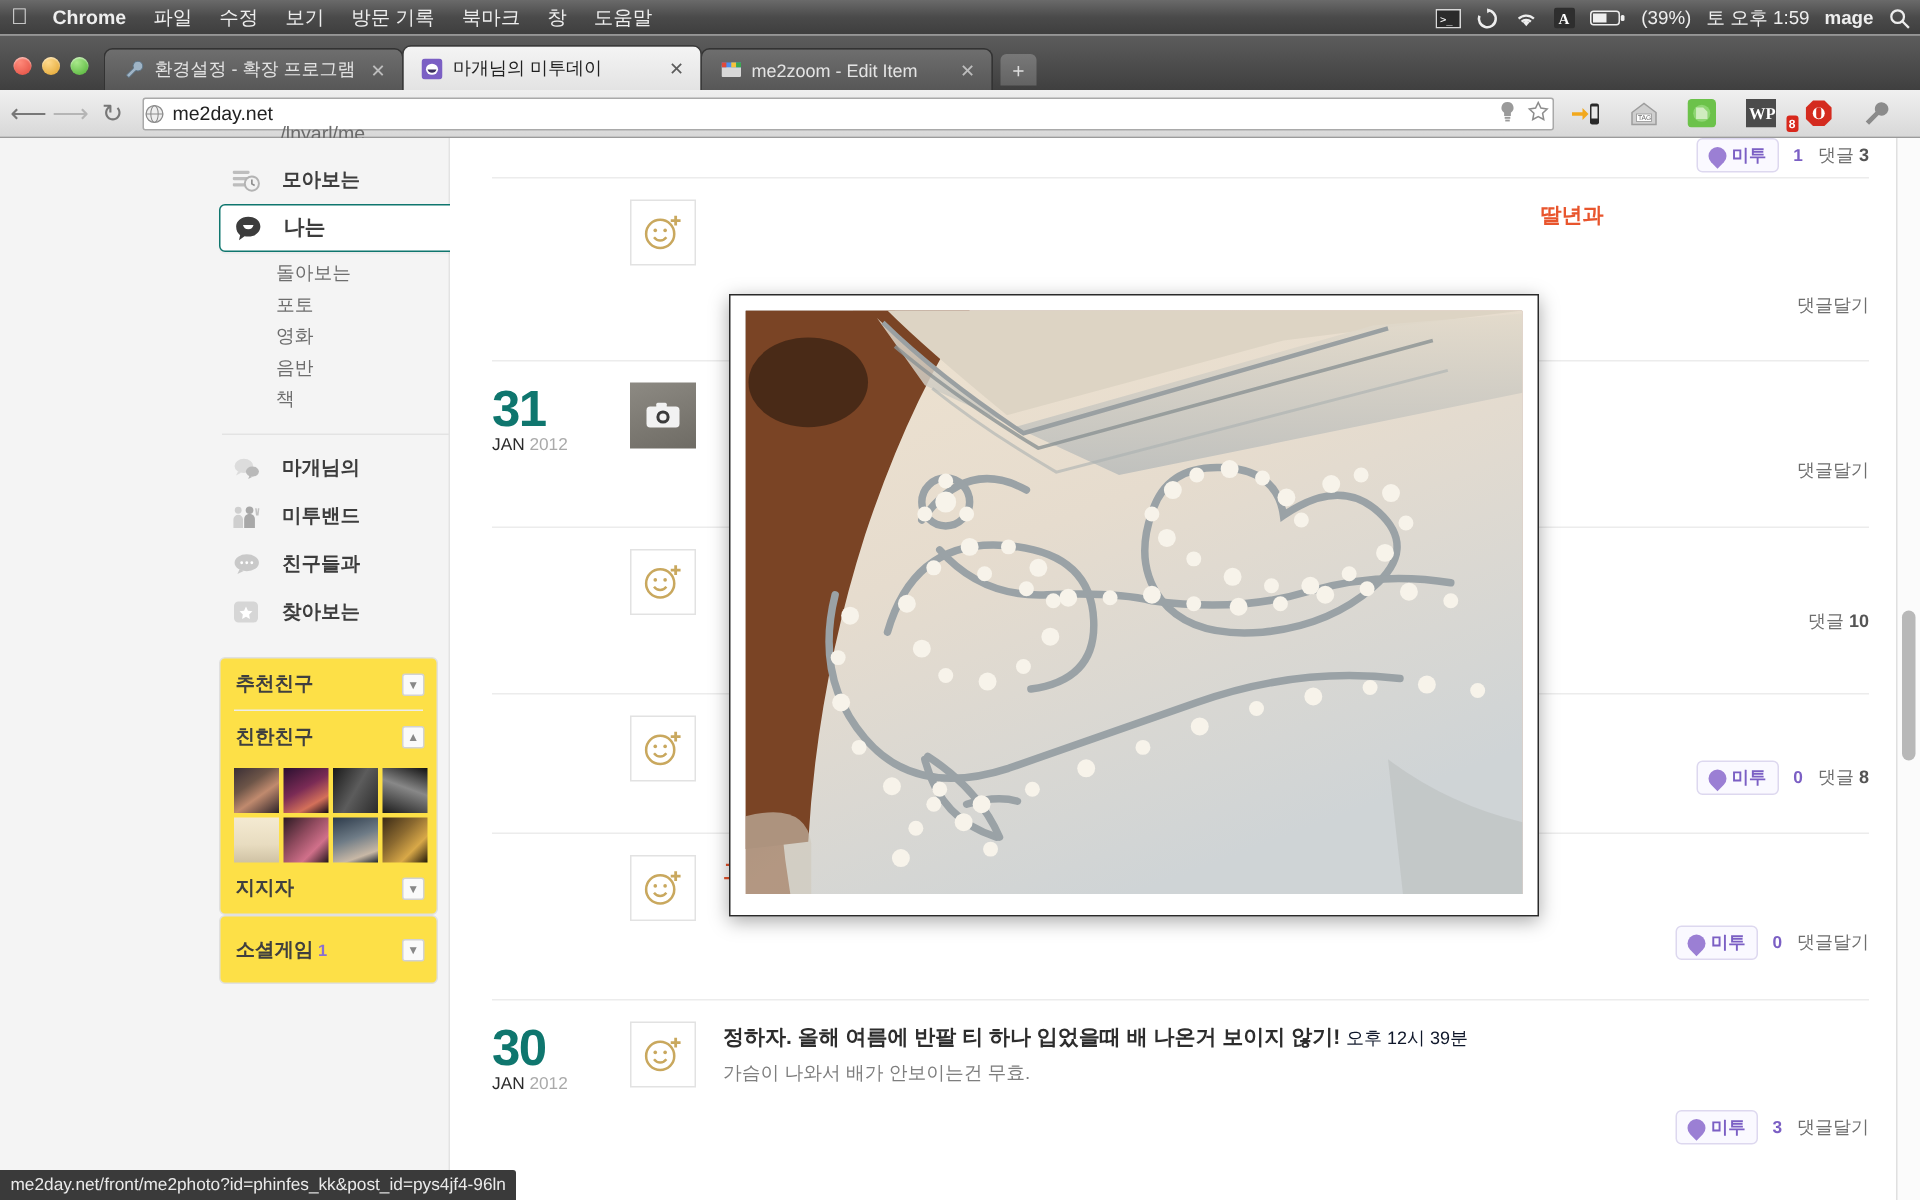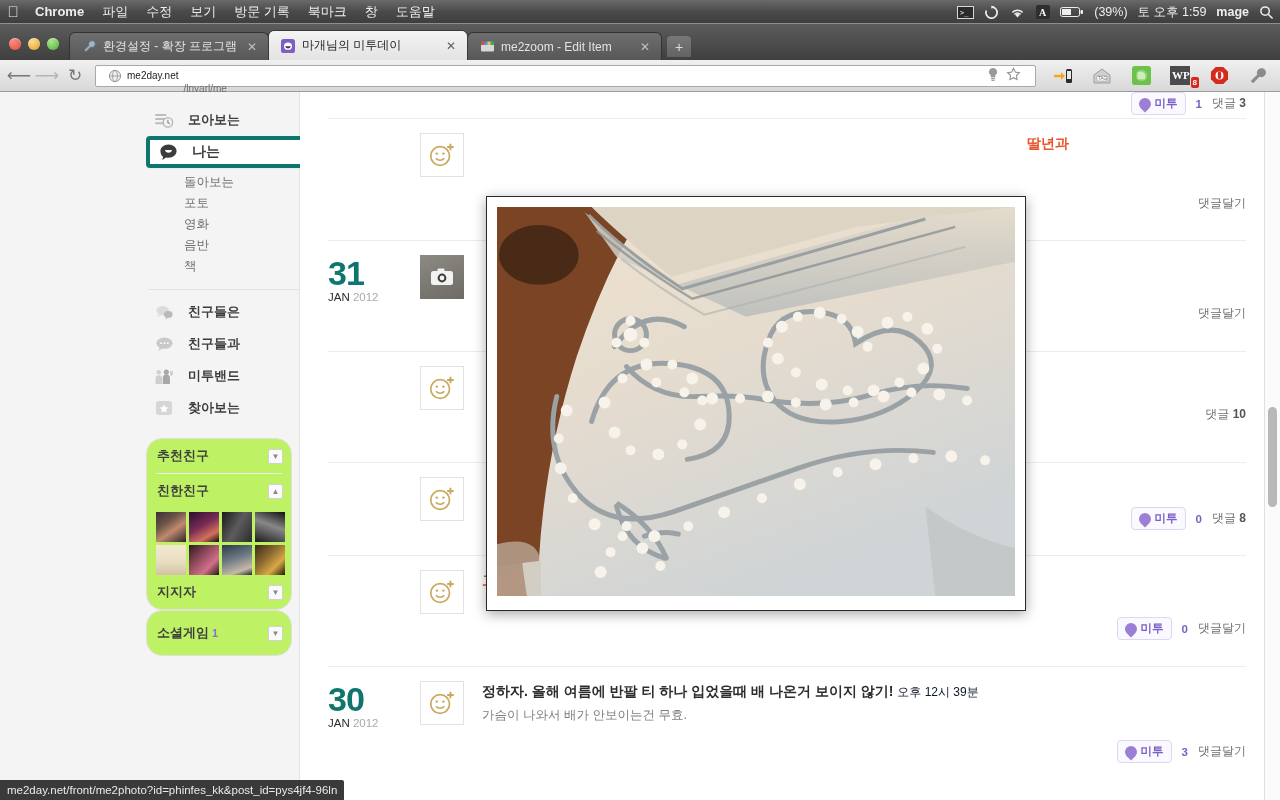--- a/index.html
+++ b/index.html
@@ -58,50 +58,50 @@
 
   #toolbar {
     height: 32px; width: 1280px; background: linear-gradient(to bottom,#f0f0f0,#d8d8d8);
     border-bottom: 1px solid #9b9b9b; display: flex; align-items: center; padding: 0 6px; gap: 2px;
   }
   .nav-btn { width: 26px; height: 26px; display: flex; align-items: center; justify-content: center;
       font-size: 17px; color: #777; }
   .nav-btn.dim { color: #b5b5b5; }
   #omnibox {
     flex: 1; height: 22px; background: #fff; border: 1px solid #a9a9a9; border-radius: 2px;
-    display: flex; align-items: center; padding: 0 12px; margin: 0 5px; gap: 5px;
-    font-size: 10px; color: #222;
+    display: flex; align-items: center; padding: 0 0; margin: 0 5px; gap: 5px;
+    font-size: 13px; color: #222;
   }
   #omnibox .url-host { color:#222; }
   #omnibox .url-path { color:#6b6b6b;margin-top:25px; }
   .ob-right { display:flex; gap:6px; align-items:center; margin-left:auto; padding-right:2px;}
   #ext-icons { display: flex; align-items: center; gap: 7px; padding-left: 4px; }
-  .ext { width: 32px; height: 20px; display:flex; align-items:center; justify-content:center;
+  .ext { width: 32px; height: 20px; display:flex; align-items:center; 
      font-size: 11px; position: relative; }
   .badge-red { position:absolute; right:-3px; bottom:-2px; background:#d8281c; color:#fff;
      font-size:8px; line-height:9px; padding:1px 2px; border-radius:2px; font-weight:bold;}
 
   
   #page { position: relative; width: 1280px; height: 708px; background: #fff; overflow: hidden; }
   #page-inner { position: absolute; inset: 0 16px 0 0; display: flex; }
   #sidebar-bg { width: 300px; background: #f4f4f4; border-right: 1px solid #e3e3e3; flex: none;
       padding-top: 12px; }
   #sidebar { width: 152px; margin-left: 146px; }
 
   .nav-item { display: flex; align-items: center; gap: 14px; height: 32px; padding-left: 8px;
       font-size: 13px; color: #3d3d3d; font-weight: bold; border-radius: 4px; }
-  .nav-item.selected { background: #fff; border: 4px solid #0f766e; box-shadow: 0 1px 1px rgba(0,0,0,.04);
+  .nav-item.selected { background: #fff; border: 1px solid #0f766e; box-shadow: 0 1px 1px rgba(0,0,0,.04);
       width: 170px; }
   .nav-ico { width: 20px; height: 20px; flex: none; display:flex; align-items:center; justify-content:center; }
   .sub-list { padding: 4px 0 6px 38px; }
   .sub-item { font-size: 12.5px; color: #6d6d6d; line-height: 21px; }
   .nav-sep { height: 1px; background: #e3e3e3; margin: 6px 4px 6px 2px; width: 158px; }
 
-  .panel { width: 146px; margin-top: 14px; background:#bef264; border: 1px solid #e0e0e0;
-      border-radius: 16px; }
+  .panel { width: 146px; margin-top: 14px; background:#fde047; border: 1px solid #e0e0e0;
+      border-radius: 4px; }
   .panel-row { display: flex; align-items: center; justify-content: space-between;
       padding: 8px 8px 8px 10px; font-size: 13px; font-weight: bold; color: #3f3f3f; }
   .panel-row .cnt { color:#8a6fd0; font-size: 11px; margin-left:3px;}
   .chev { width: 15px; height: 15px; border: 1px solid #d2d2d2; border-radius: 2px; background:#fafafa;
       display:flex; align-items:center; justify-content:center; font-size:8px; color:#888; }
   .panel-div { height: 1px; background: #ececec; margin: 0 9px; }
   .avatars { display: grid; grid-template-columns: repeat(4, 30px); gap: 3px; padding: 4px 9px 6px 9px; }
   .av { width: 30px; height: 30px; background-size: cover; }
 
   #content { flex: 1; background: #fff; position: relative; }
@@ -371,47 +371,47 @@
 
         <div class="nav-item">
           <span class="nav-ico">
             <svg width="19" height="17" viewBox="0 0 20 18">
                 <ellipse cx="8" cy="7" rx="6.6" ry="5" fill="#dcdcdc"></ellipse>
                 <path d="M4 10.5l-1.6 3.2 3.6-1.8z" fill="#dcdcdc"></path>
                 <ellipse cx="14" cy="11" rx="4.6" ry="3.6" fill="#b9b9b9"></ellipse>
                 <path d="M12 13.6l-1 2.6 2.8-1.4z" fill="#b9b9b9"></path>
               </svg>
           </span>
-          <span>친구들은</span>
+          <span>마개님의</span>
+        </div>
+
+        <div class="nav-item">
+          <span class="nav-ico">
+            <svg width="20" height="17" viewBox="0 0 21 18">
+                <circle cx="5" cy="4.4" r="2.4" fill="#cfcfcf"></circle>
+                <path d="M1.6 17v-6a3.4 3.4 0 0 1 6.8 0v6z" fill="#cfcfcf"></path>
+                <circle cx="13" cy="4.4" r="2.7" fill="#a8a8a8"></circle>
+                <path d="M9.2 17v-6.4a3.8 3.8 0 0 1 7.6 0V17z" fill="#a8a8a8"></path>
+                <path d="M17.5 3l.6 5M19.4 3l-.6 5" stroke="#c2c2c2" stroke-width="1.1"></path>
+              </svg>
+          </span>
+          <span>미투밴드</span>
         </div>
 
         <div class="nav-item">
           <span class="nav-ico">
             <svg width="19" height="16" viewBox="0 0 20 17">
                 <ellipse cx="10" cy="7.6" rx="8.6" ry="6" fill="#c9c9c9"></ellipse>
                 <path d="M5 12l-1.6 3.6 4.4-2.2z" fill="#c9c9c9"></path>
                 <circle cx="6.4" cy="7.6" r="1" fill="#fff"></circle>
                 <circle cx="10" cy="7.6" r="1" fill="#fff"></circle>
                 <circle cx="13.6" cy="7.6" r="1" fill="#fff"></circle>
               </svg>
           </span>
           <span>친구들과</span>
-        </div>
-
-        <div class="nav-item">
-          <span class="nav-ico">
-            <svg width="20" height="17" viewBox="0 0 21 18">
-                <circle cx="5" cy="4.4" r="2.4" fill="#cfcfcf"></circle>
-                <path d="M1.6 17v-6a3.4 3.4 0 0 1 6.8 0v6z" fill="#cfcfcf"></path>
-                <circle cx="13" cy="4.4" r="2.7" fill="#a8a8a8"></circle>
-                <path d="M9.2 17v-6.4a3.8 3.8 0 0 1 7.6 0V17z" fill="#a8a8a8"></path>
-                <path d="M17.5 3l.6 5M19.4 3l-.6 5" stroke="#c2c2c2" stroke-width="1.1"></path>
-              </svg>
-          </span>
-          <span>미투밴드</span>
         </div>
 
         <div class="nav-item">
           <span class="nav-ico">
             <svg width="18" height="18" viewBox="0 0 18 18">
                 <rect x="1" y="2" width="16" height="14" rx="3" fill="#d6d6d6"></rect>
                 <path d="M9 5.4l1.3 2.7 3 .4-2.2 2.1.5 3-2.6-1.4-2.6 1.4.5-3-2.2-2.1 3-.4z" fill="#fff"></path>
               </svg>
           </span>
           <span>찾아보는</span>

